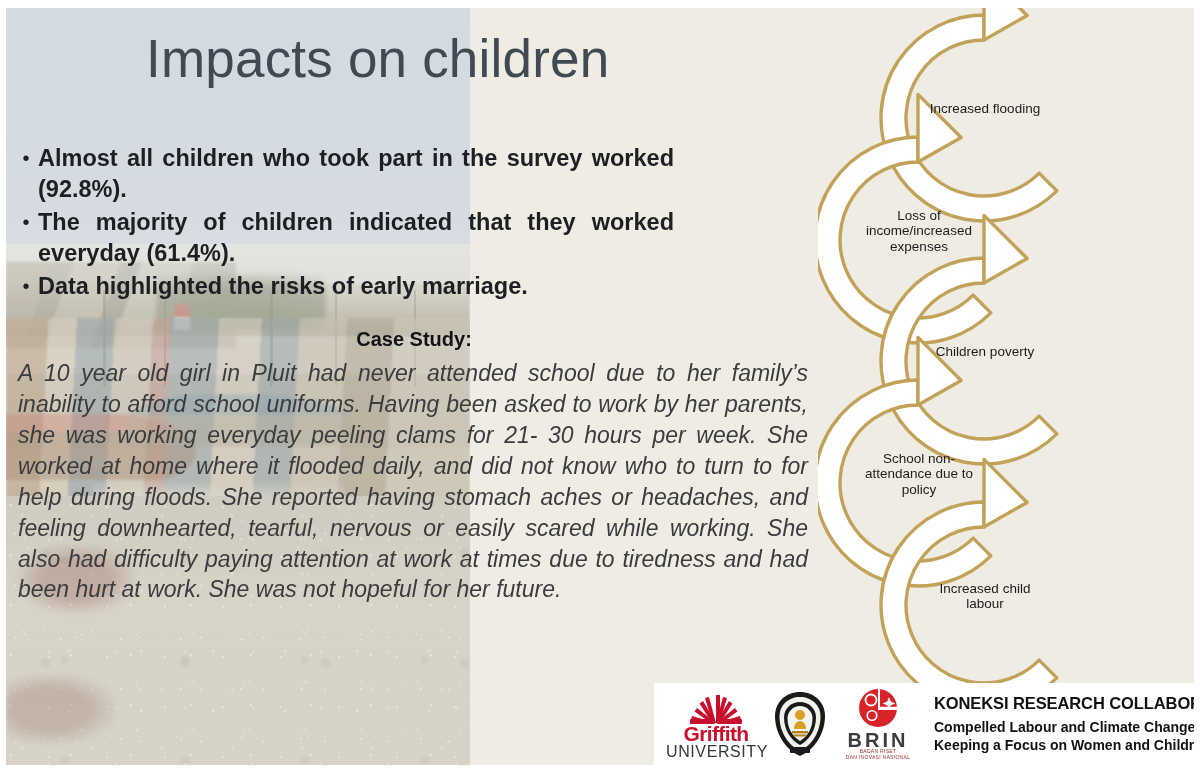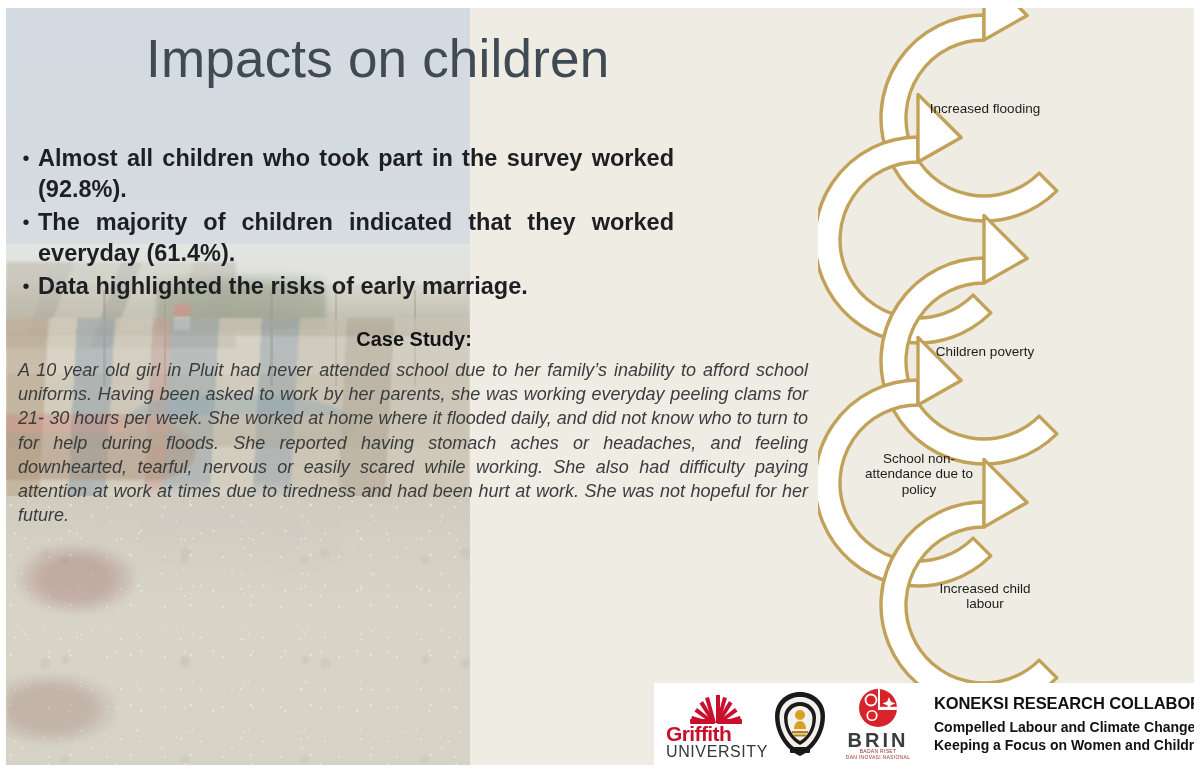--- a/index.html
+++ b/index.html
@@ -201,21 +201,21 @@
     text-align: center;
     font-size: 20px;
     font-weight: 700;
     color: #111315;
   }
   .case-body {
     position: absolute;
     left: 12px;
     top: 350px;
     width: 790px;
-    font-size: 18px;
+    font-size: 23px;
     line-height: 1.345;
     font-style: italic;
     color: #3a3c3d;
     text-align: justify;
   }
 
   
   .diagram {
     position: absolute;
     left: 812px;
@@ -253,20 +253,21 @@
   .logo-griffith {
     position: relative;
     width: 100px;
     height: 70px;
     margin-left: 12px;
     flex: 0 0 auto;
   }
   .griffith-name {
     position: absolute;
     left: 0; right: 0; top: 33px;
+    text-align: center;
     font-size: 21px;
     font-weight: 700;
     color: #c8102e;
     letter-spacing: -.6px;
   }
   .griffith-sub {
     position: absolute;
     left: 0; right: 0; top: 54px;
     text-align: center;
     font-size: 16px;
@@ -402,20 +403,23 @@
       <g transform="translate(100,475) rotate(135)">
         <use href="#cycArrow"></use>
       </g>
 
       <g transform="translate(166,597) rotate(135)">
         <use href="#cycArrow"></use>
       </g>
     </svg>
 
     <div class="cyc-label" id="cyc-label-0">Increased flooding</div>
+    <div class="cyc-label" id="cyc-label-1">Loss of
+income/increased
+expenses</div>
     <div class="cyc-label" id="cyc-label-2">Children poverty</div>
     <div class="cyc-label" id="cyc-label-3">School non-
 attendance due to
 policy</div>
     <div class="cyc-label" id="cyc-label-4">Increased child
 labour</div>
   </div>
 
   <div class="banner">
 

